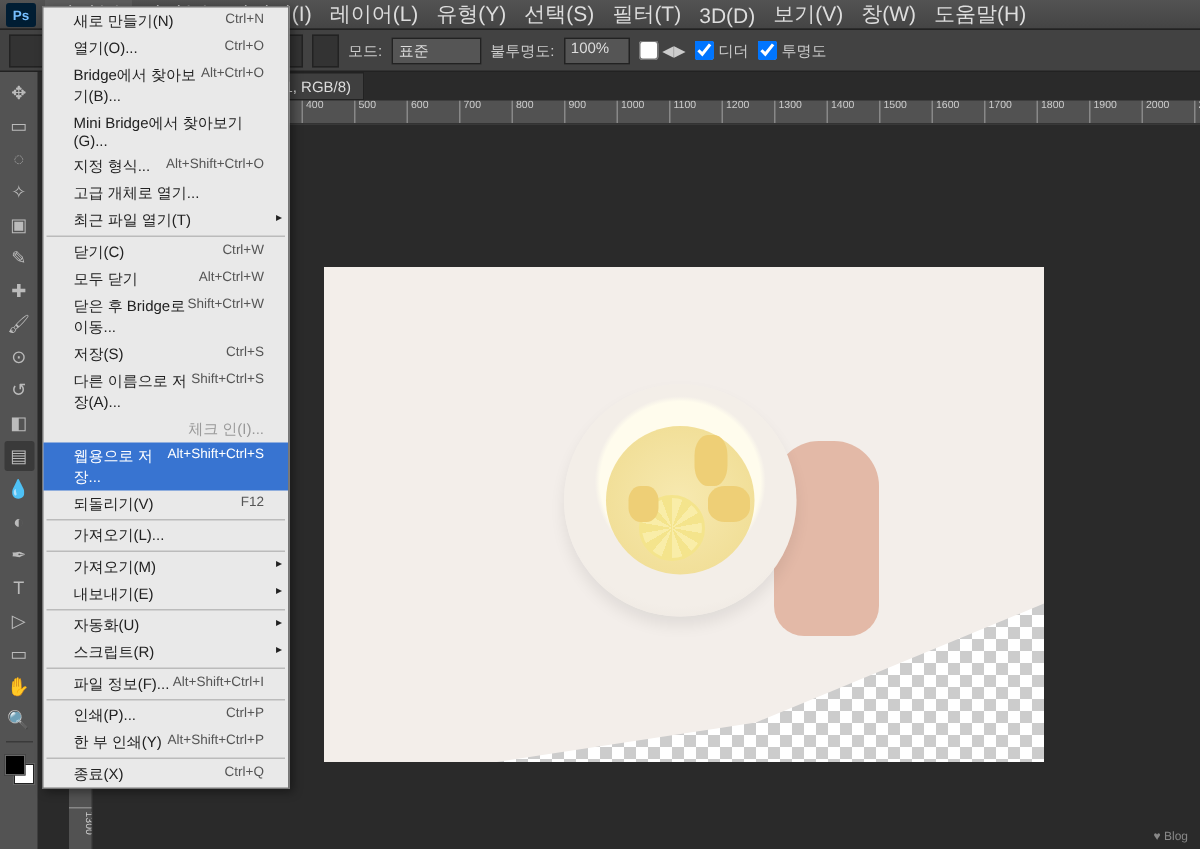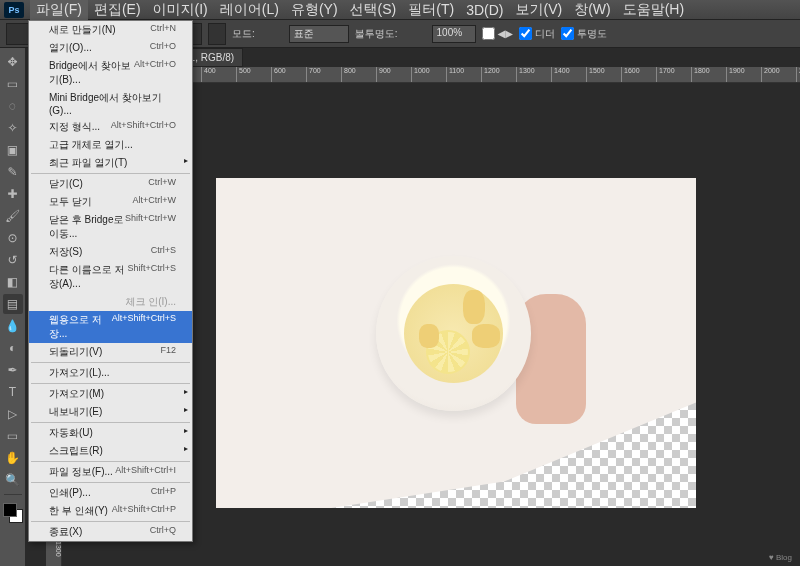--- a/index.html
+++ b/index.html
@@ -8,21 +8,21 @@
 
 .menubar { height: 20px; background: linear-gradient(#535353,#444); display: flex; align-items: center; padding-left: 4px; border-bottom: 1px solid #222; }
 .menubar .logo { width: 20px; height: 16px; background: #001d33; color: #76bfff; font-weight: bold; font-size: 9px; display: flex; align-items: center; justify-content: center; border-radius: 2px; margin-right: 6px; }
 .menubar .menu-item { padding: 2px 6px; font-size: 14px; color: #ddd; cursor: default; }
 .menubar .menu-item.active { background: #5d5d5d; }
 
 
 .optbar { height: 28px; background: #424242; display: flex; align-items: center; padding: 0 6px; border-bottom: 1px solid #222; gap: 6px; }
 .optbar .swatch { width: 24px; height: 22px; background: #333; border: 1px solid #222; }
 .optbar .lbl { font-size: 10px; color: #ccc; }
-.optbar .field { height: 18px; background: #555; border: 1px solid #222; color: #ddd; padding: 1px 4px; font-size: 10px; margin-left: 28px; }
+.optbar .field { height: 18px; background: #555; border: 1px solid #222; color: #ddd; padding: 1px 4px; font-size: 10px; }
 .optbar .chk { display: flex; align-items: center; gap: 3px; }
 
 
 .main { display: flex; height: 518px; }
 
 
 .tools { width: 26px; background: #535353; border-right: 1px solid #2a2a2a; display: flex; flex-direction: column; align-items: center; padding-top: 4px; gap: 2px; }
 .tool { width: 20px; height: 20px; display: flex; align-items: center; justify-content: center; color: #bbb; font-size: 12px; cursor: default; border-radius: 2px; }
 .tool.active { background: #3a3a3a; }
 .tool-sep { width: 18px; height: 1px; background: #3a3a3a; margin: 2px 0; }
@@ -46,21 +46,21 @@
 .lemon { position: absolute; bottom: 24%; left: 32%; width: 44px; height: 44px; border-radius: 50%; background: repeating-conic-gradient(#f9eda8 0 20deg,#f4e48c 20deg 40deg); border: 2px solid #f4e48c; }
 .ginger { position: absolute; background: #eecf76; border-radius: 40%; }
 .g1 { top: 22%; left: 56%; width: 22px; height: 34px; }
 .g2 { top: 44%; left: 28%; width: 20px; height: 24px; }
 .g3 { top: 44%; left: 62%; width: 28px; height: 24px; }
 .hand { position: absolute; top: 116px; left: 300px; width: 70px; height: 130px; background: #e3b9a7; border-radius: 30px 30px 20px 20px; }
 
 .watermark { position: absolute; bottom: 4px; right: 8px; font-size: 8px; color: #888; }
 
 
-.dropdown { position: absolute; top: 20px; left: 28px; width: 165px; background: #e9e9e9; border: 1px solid #777; box-shadow: 2px 2px 6px rgba(0,0,0,.4); z-index: 100; }
+.dropdown { position: absolute; top: 4px; left: 28px; width: 165px; background: #e9e9e9; border: 1px solid #777; box-shadow: 2px 2px 6px rgba(0,0,0,.4); z-index: 100; }
 .dropdown .row { display: flex; justify-content: space-between; padding: 2px 16px 2px 20px; font-size: 10px; color: #222; position: relative; cursor: default; }
 .dropdown .row.hl { background: #3874d1; color: #fff; }
 .dropdown .row.disabled { color: #999; justify-content: flex-end; }
 .dropdown .row .sub::after { content: "▸"; position: absolute; right: 4px; font-size: 8px; }
 .dropdown hr { border: 0; border-top: 1px solid #bbb; margin: 1px 2px; }
 .dropdown .shortcut { color: #555; font-size: 9px; }
 .dropdown .row.hl .shortcut { color: #fff; }
 .dropdown .row.disabled .shortcut { color: #bbb; }
 </style>
 </head>

